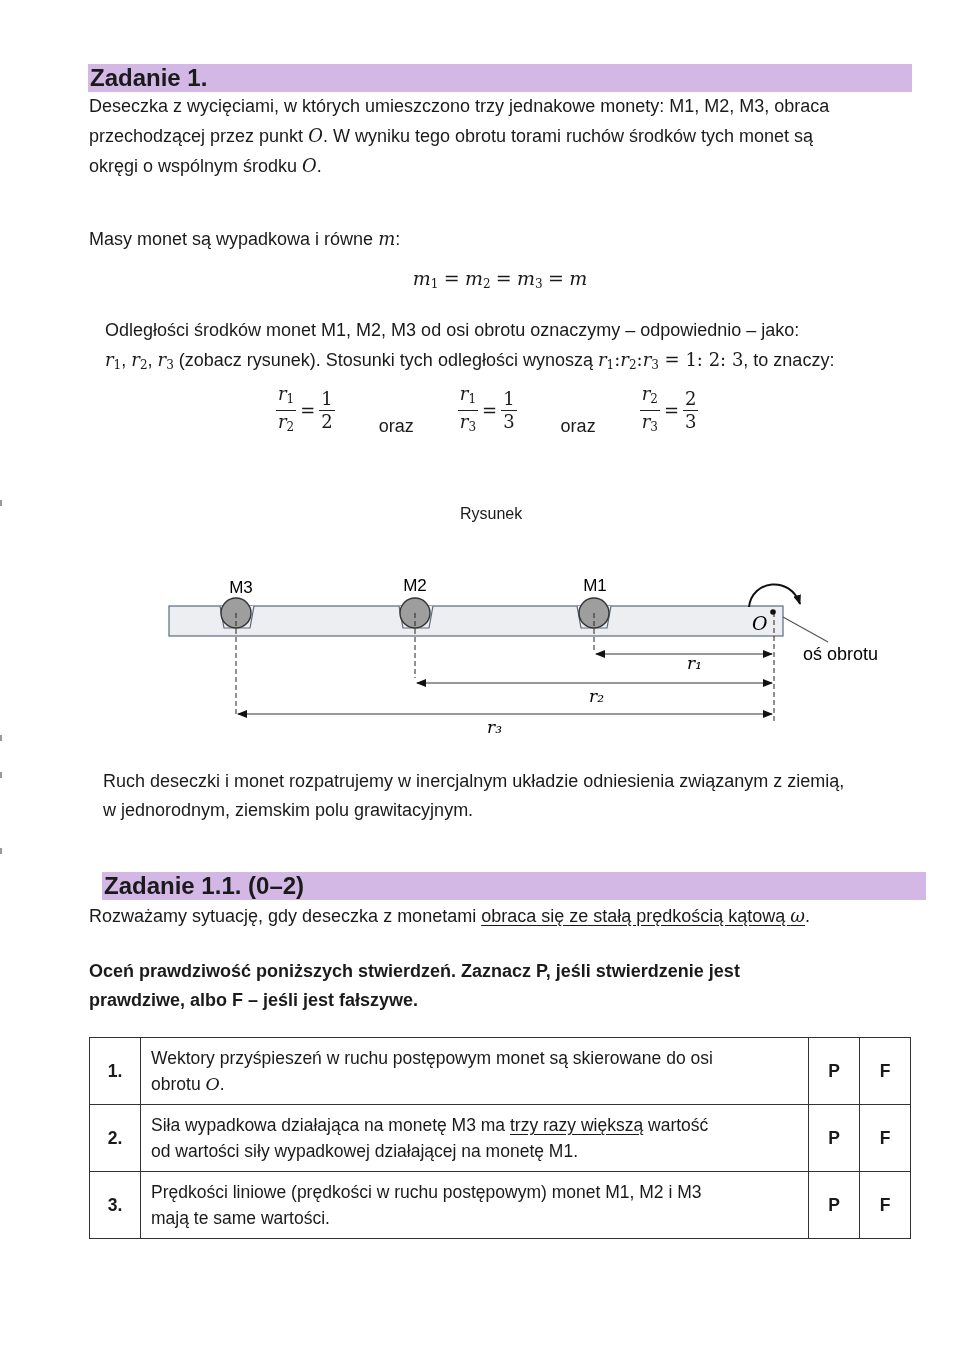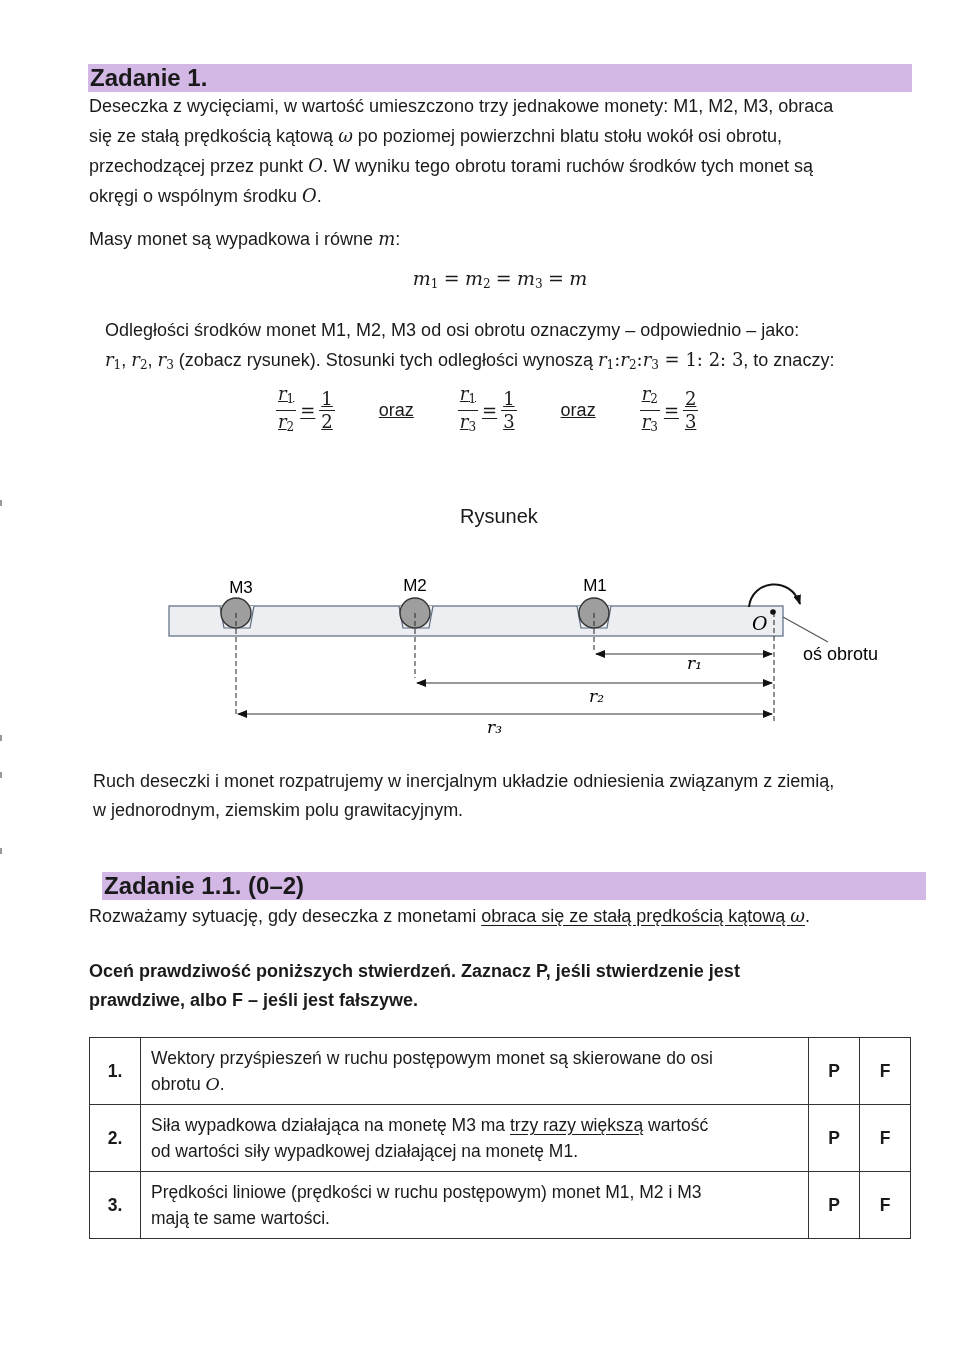--- a/index.html
+++ b/index.html
@@ -13,21 +13,21 @@
       padding: 2px 2px; height: 24px; line-height: 24px;
     }
     p { margin: 0; line-height: 29px; }
     .m { font-family: "DejaVu Serif", serif; font-style: italic; }
     .n { font-family: "DejaVu Serif", serif; }
     sub { font-size: 12px; vertical-align: -3px; font-style: normal; font-family: "DejaVu Serif", serif; }
     .center { text-align: center; }
     .frac { display: inline-flex; flex-direction: column; align-items: center; vertical-align: middle; font-family: "DejaVu Serif", serif; font-size: 18px; line-height: 20px; }
     .frac .top { border-bottom: 1.5px solid #222; padding: 0 2px 1px; }
     .frac .bot { padding: 1px 2px 0; }
-    .eqrow { display: flex; align-items: center; text-decoration: underline; }
+    .eqrow { display: flex; align-items: flex-end; }
     .eqgroup { display: inline-flex; align-items: center; gap: 4px; }
     .eqs { font-family: "DejaVu Serif", serif; }
     .oraz { margin: 0 44px; }
     table.tf { border-collapse: collapse; width: 822px; position: absolute; left: 1px; top: 973px; }
     table.tf td { border: 1.5px solid #333; font-size: 17.5px; line-height: 26px; }
     td.num { width: 48px; text-align: center; font-weight: bold; }
     td.stmt { padding: 3px 10px; height: 60px; }
     td.pf { width: 48px; text-align: center; font-weight: bold; }
     u { text-decoration: underline; text-underline-offset: 3px; }
     .edge-mark { position: absolute; left: 0; width: 2px; height: 6px; background: #999; }
@@ -38,22 +38,21 @@
 <div class="edge-mark" style="top:500px"></div>
 <div class="edge-mark" style="top:735px"></div>
 <div class="edge-mark" style="top:772px"></div>
 <div class="edge-mark" style="top:848px"></div>
 
 <div class="page">
 
   <div class="hdr" style="position:absolute; top:0; left:0; width:820px;">Zadanie 1.</div>
 
   <div style="position:absolute; top:28px; left:1px; width:824px;">
-    <p><span>Deseczka z wycięciami, w wartość umieszczono trzy jednakowe monety: M1, M2, M3, obraca</span></p>
-    <p><span>się ze stałą prędkością kątową </span><span class="m">ω</span><span> po poziomej powierzchni blatu stołu wokół osi obrotu,</span></p>
+    <p><span>Deseczka z wycięciami, w których umieszczono trzy jednakowe monety: M1, M2, M3, obraca</span></p>
     <p><span>przechodzącej przez punkt </span><span class="m">O</span><span>. W wyniku tego obrotu torami ruchów środków tych monet są</span></p>
     <p><span>okręgi o wspólnym środku </span><span class="m">O</span><span>.</span></p>
   </div>
 
   <p style="position:absolute; top:160px; left:1px;">
     <span>Masy monet są wypadkowa i równe </span><span class="m">m</span><span>:</span>
   </p>
   <div class="center" style="position:absolute; top:200px; left:0; width:824px; line-height:29px; font-size:19px;">
     <span class="m">m</span><sub>1</sub>
     <span class="eqs">=</span>
@@ -104,21 +103,21 @@
           <span class="bot"><span class="m">r</span><sub>3</sub></span>
         </span>
       <span class="eqs">=</span>
       <span class="frac">
           <span class="top">2</span>
           <span class="bot">3</span>
         </span>
     </span>
   </div>
 
-  <div style="position:absolute; top:441px; left:372px; font-size:20px;">Rysunek</div>
+  <div style="position:absolute; top:441px; left:372px; font-size:16px;">Rysunek</div>
 </div>
 
 <svg width="966" height="200" style="position:absolute; left:0; top:560px;" viewBox="0 560 966 200">
   <defs>
     <marker id="ah" markerWidth="10" markerHeight="8" refX="9" refY="4" orient="auto" markerUnits="userSpaceOnUse">
       <path d="M0,0 L10,4 L0,8 z" fill="#111"></path>
     </marker>
     <marker id="ahs" markerWidth="10" markerHeight="8" refX="1" refY="4" orient="auto" markerUnits="userSpaceOnUse">
       <path d="M10,0 L0,4 L10,8 z" fill="#111"></path>
     </marker>
@@ -153,21 +152,21 @@
 
   <line x1="596" y1="654" x2="772" y2="654" stroke="#333" stroke-width="1.2" marker-start="url(#ahs)" marker-end="url(#ah)"></line>
   <line x1="417" y1="683" x2="772" y2="683" stroke="#333" stroke-width="1.2" marker-start="url(#ahs)" marker-end="url(#ah)"></line>
   <line x1="238" y1="714" x2="772" y2="714" stroke="#333" stroke-width="1.2" marker-start="url(#ahs)" marker-end="url(#ah)"></line>
   <text x="687" y="669" font-family="DejaVu Serif, serif" font-style="italic" font-size="17">r₁</text>
   <text x="589" y="702" font-family="DejaVu Serif, serif" font-style="italic" font-size="17">r₂</text>
   <text x="487" y="733" font-family="DejaVu Serif, serif" font-style="italic" font-size="17">r₃</text>
 </svg>
 
 <div class="page" style="top:64px;">
-  <div style="position:absolute; top:703px; left:5px; width:830px;">
+  <div style="position:absolute; top:703px; left:15px; width:830px;">
     <p>Ruch deseczki i monet rozpatrujemy w inercjalnym układzie odniesienia związanym z ziemią,</p>
     <p>w jednorodnym, ziemskim polu grawitacyjnym.</p>
   </div>
 
   <div class="hdr" style="position:absolute; top:808px; left:0; width:820px;margin-left:14px;">Zadanie 1.1. (0–2)</div>
   <p style="position:absolute; top:837px; left:1px;">
     <span>Rozważamy sytuację, gdy deseczka z monetami </span><u><span>obraca się ze stałą prędkością kątową </span><span class="m">ω</span></u><span>.</span>
   </p>
   <div style="position:absolute; top:893px; left:1px; font-weight:bold;">
     <p>Oceń prawdziwość poniższych stwierdzeń. Zaznacz P, jeśli stwierdzenie jest</p>

